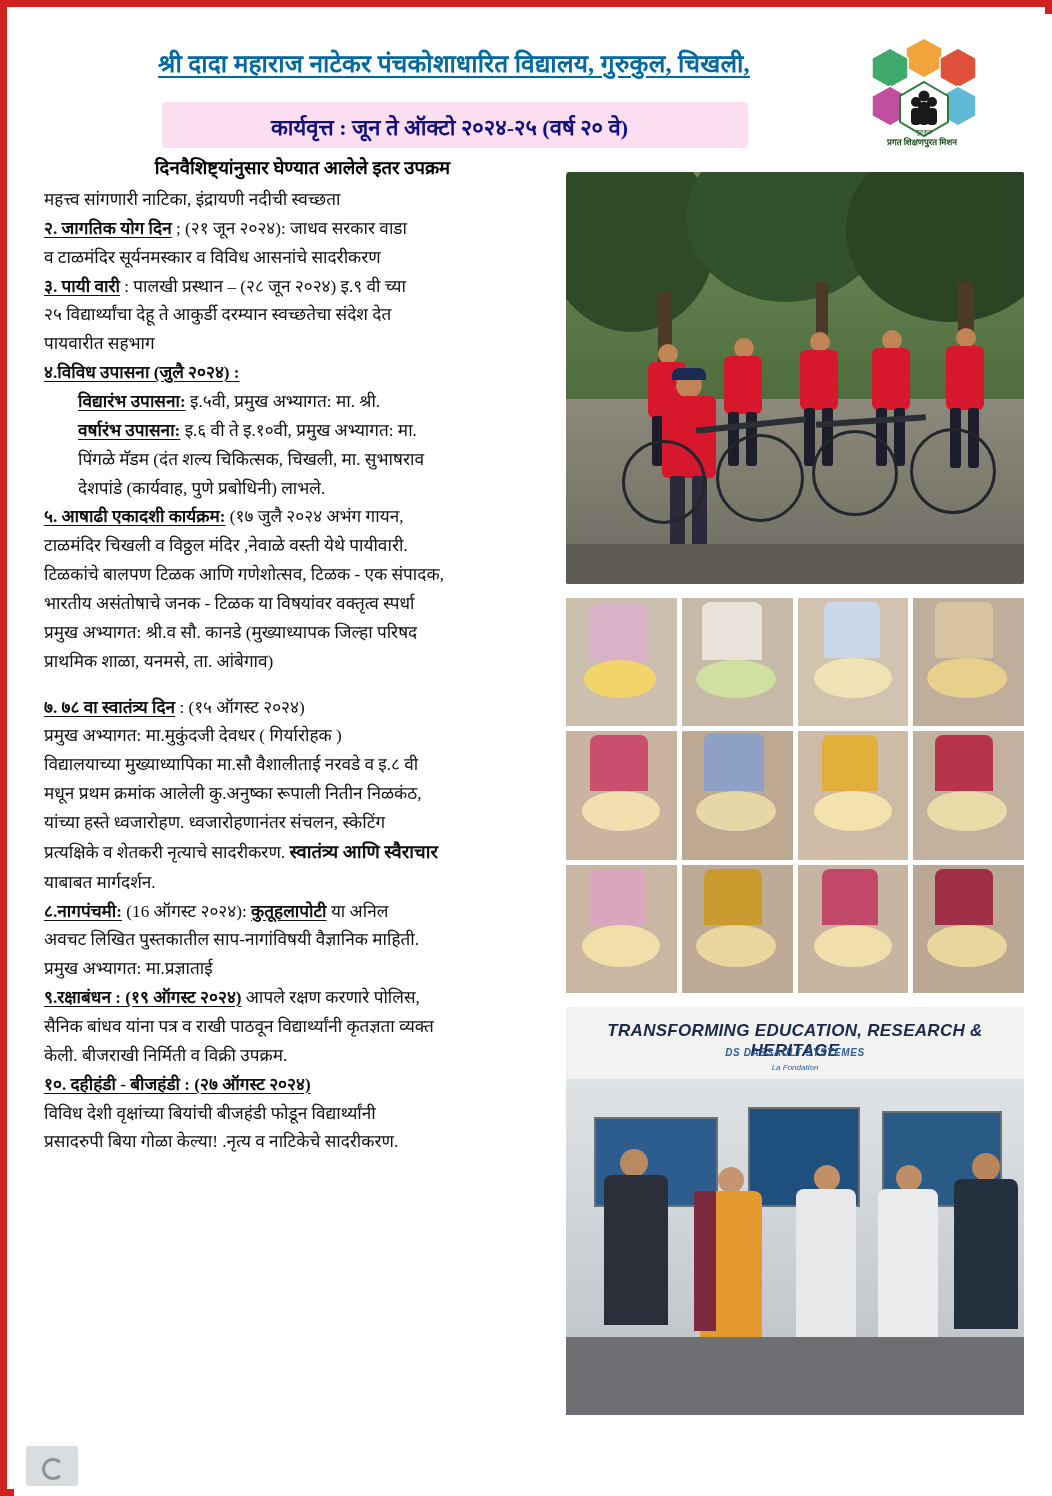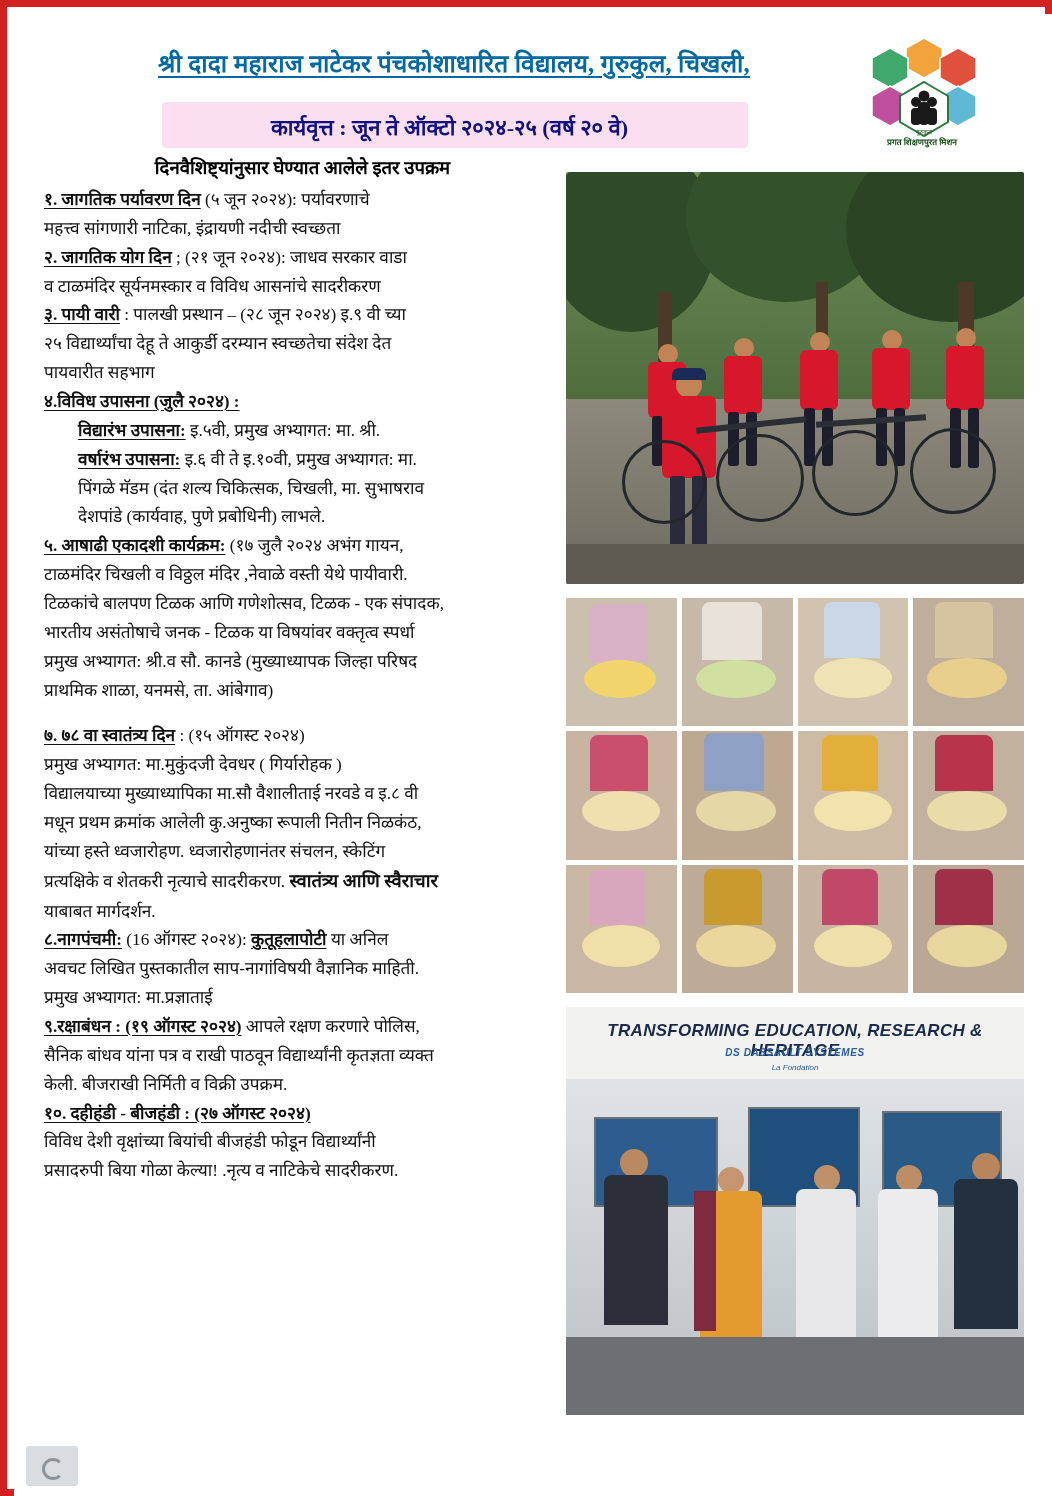--- a/index.html
+++ b/index.html
@@ -283,23 +283,20 @@
       </div>
       <div class="logo-caption">प्रगत शिक्षणपुरत मिशन</div>
     </div>
 
     <div class="content">
 
       <div class="col-left">
 
         <div class="section-head">दिनवैशिष्ट्यांनुसार घेण्यात आलेले इतर उपक्रम</div>
 
-        <div class="para">
-          <span class="lead">१. जागतिक पर्यावरण दिन</span><span> (५ जून २०२४):  पर्यावरणाचे</span>
-        </div>
         <div class="para">महत्त्व सांगणारी नाटिका, इंद्रायणी नदीची स्वच्छता</div>
 
         <div class="para">
           <span class="lead">२. जागतिक योग दिन</span><span> ;  (२१ जून २०२४): जाधव सरकार वाडा</span>
         </div>
         <div class="para">व टाळमंदिर सूर्यनमस्कार व विविध आसनांचे सादरीकरण</div>
 
         <div class="para">
           <span class="lead">३. पायी वारी</span><span> : पालखी प्रस्थान – (२८ जून २०२४) इ.९ वी च्या</span>
         </div>

